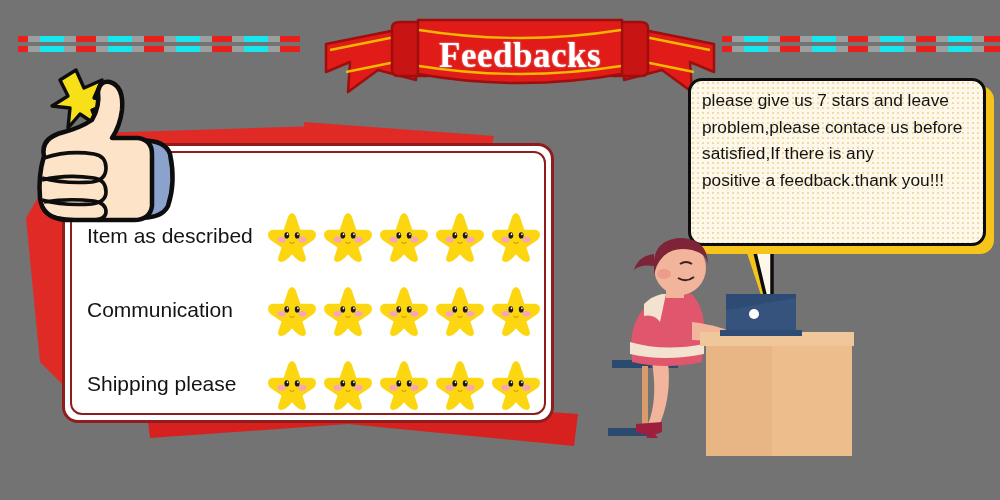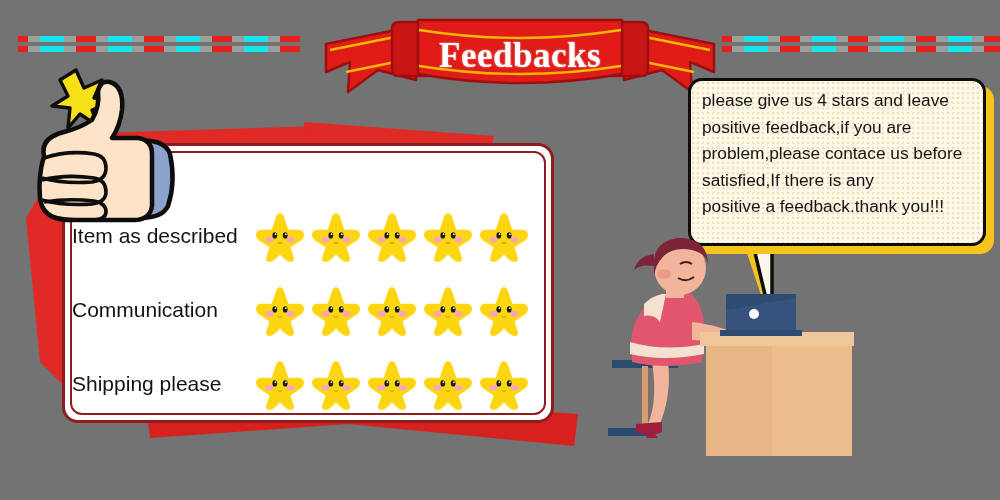--- a/index.html
+++ b/index.html
@@ -101,20 +101,21 @@
     display: flex;
     align-items: center;
     height: 52px;
   }
   .rating-label {
     width: 182px;
     font-size: 21px;
     color: #141414;
     font-family: "Liberation Sans", sans-serif;
     white-space: nowrap;
+    margin-left: 15px;
   }
   .stars { display: flex; align-items: center; gap: 4px; }
   .star { width: 52px; height: 52px; flex: 0 0 auto; }
 
   
   #thumb { position: absolute; left: 14px; top: 58px; width: 180px; height: 185px; }
 
   
   #bubble { position: absolute; left: 688px; top: 78px; width: 312px; height: 185px; }
   #bubble-shadow {
@@ -396,22 +397,21 @@
   <div id="bubble">
     <div id="bubble-tail">
       <svg width="140" height="100" viewBox="0 0 140 100">
         <path d="M14,2 L22,2 L22,6 L52,6 L62,92 L34,8 L14,8 Z" fill="#f6c41a"></path>
         <path d="M8,0 L62,0 L62,88 L42,4 L8,4 Z" fill="#fdf8ea" stroke="#0d0d0d" stroke-width="3.5" stroke-linejoin="round"></path>
       </svg>
     </div>
     <div id="bubble-shadow"></div>
     <div id="bubble-body"></div>
     <div id="bubble-text">
-        <div>please give us 4 stars and leave</div>
-        <div>positive feedback,if you are</div>
+        <div>please give us 7 stars and leave</div>
         <div>problem,please contace us before</div>
         <div>satisfied,If there is any</div>
         <div>positive a feedback.thank you!!!</div>
       </div>
   </div>
 
   <div id="scene">
     <svg width="260" height="228" viewBox="0 0 260 228">
 
       <rect x="16" y="128" width="66" height="8" fill="#2b4a6f"></rect>

